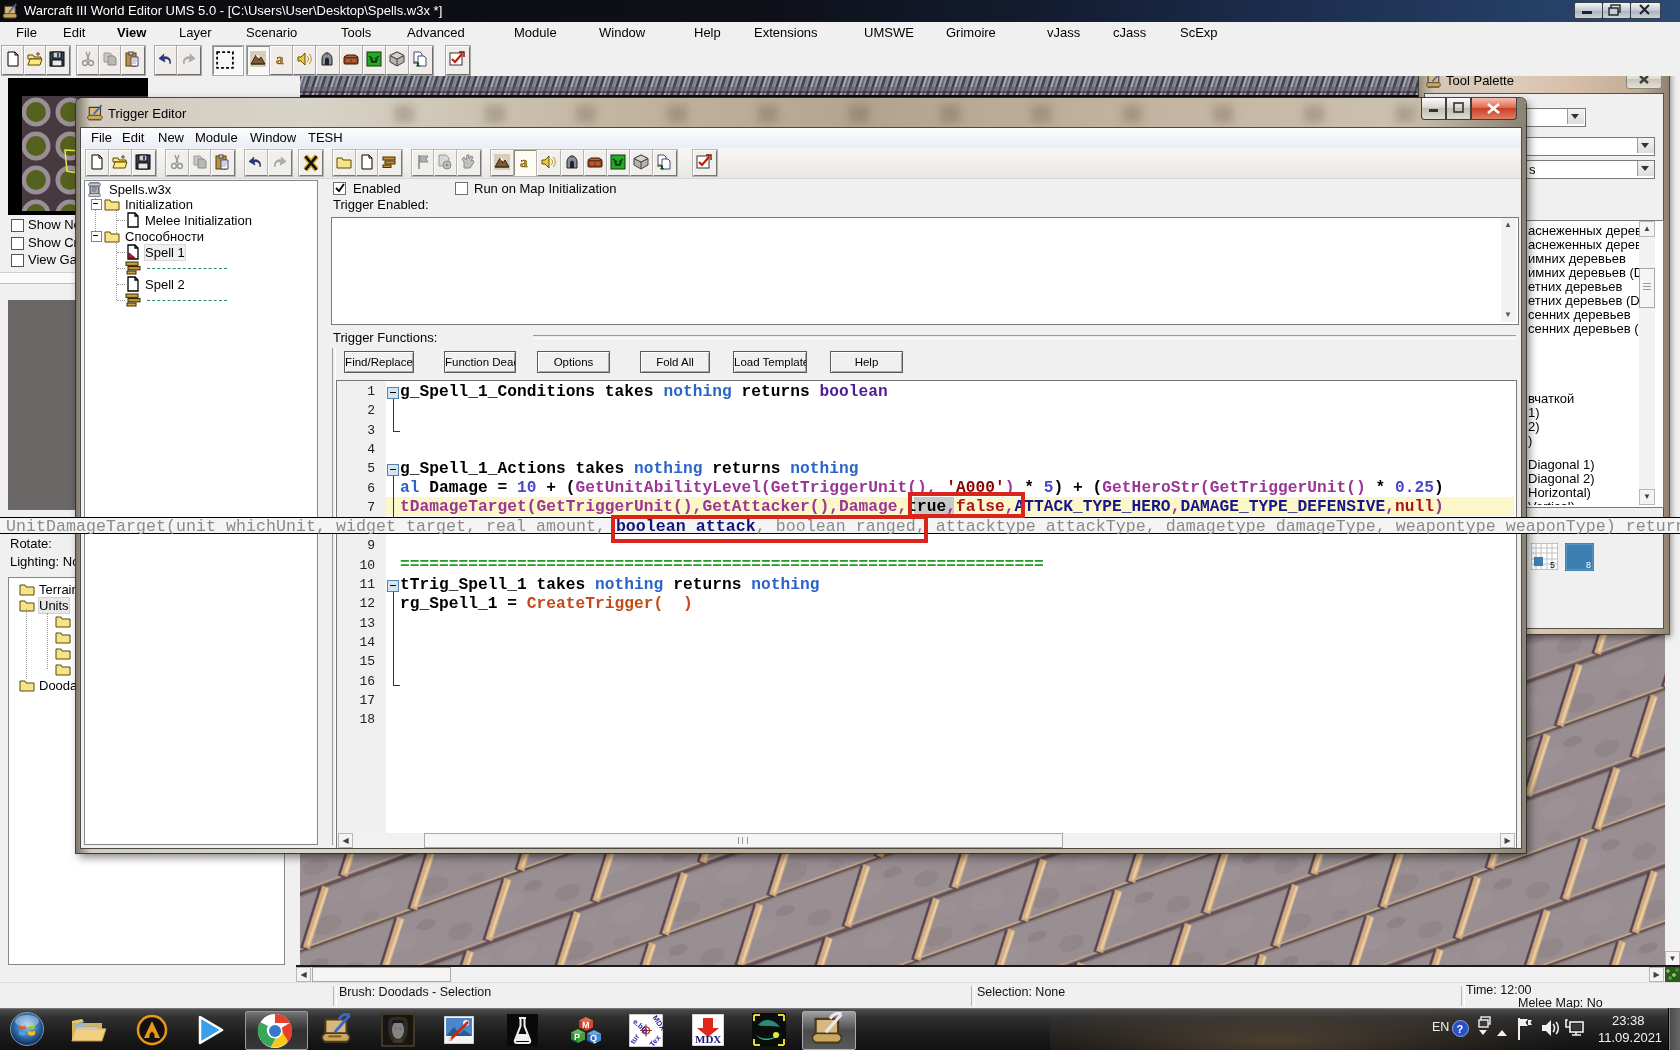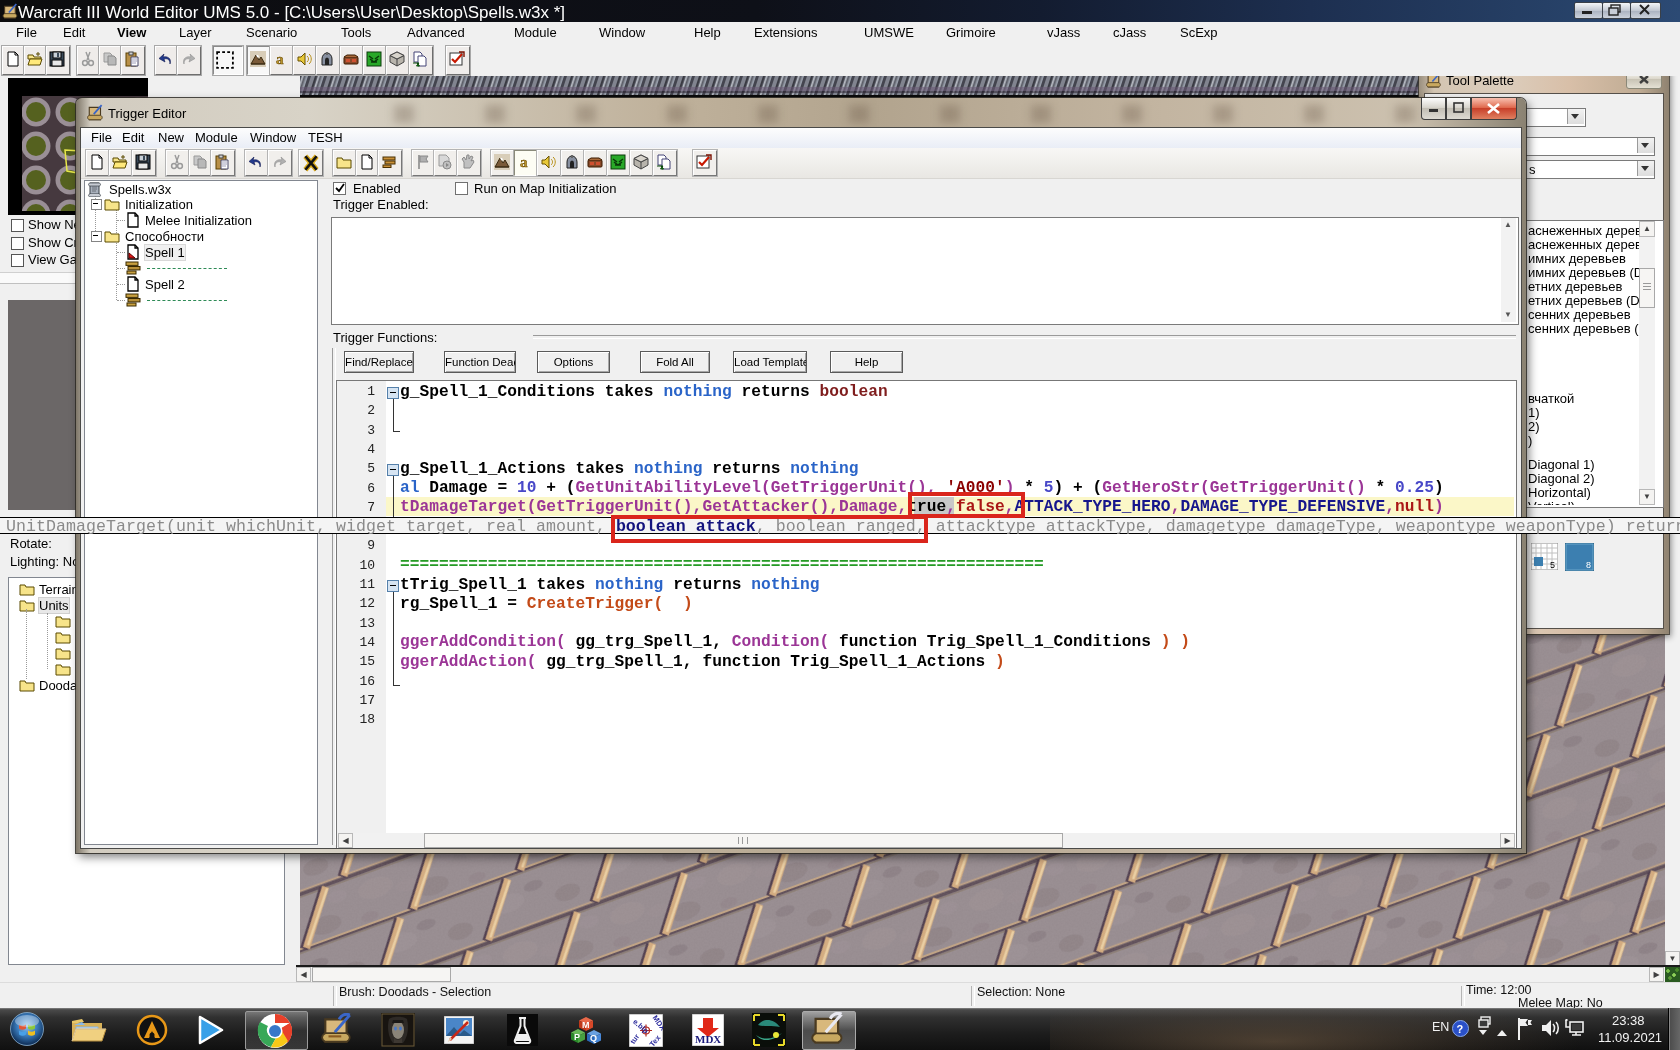--- a/index.html
+++ b/index.html
@@ -1,20 +1,20 @@
 <!DOCTYPE html>
 <html><head><meta charset="utf-8">
 <style>
 html,body{margin:0;padding:0;}
 body{width:1680px;height:1050px;overflow:hidden;font-family:"Liberation Sans",sans-serif;background:#f0f0f0;}
 #screen{position:absolute;left:0;top:0;width:1680px;height:1050px;overflow:hidden;}
 .abs{position:absolute;}
 
 #titlebar{left:0;top:0;width:1680px;height:22px;background:linear-gradient(90deg,#0c0c0e 0%,#0e1018 45%,#131c30 62%,#1d2f50 78%,#264066 92%,#2c4a74 100%);}
-#titlebar .ttext{position:absolute;left:18px;top:3px;color:#fff;font-size:17px;white-space:pre;}
+#titlebar .ttext{position:absolute;left:24px;top:3px;color:#fff;font-size:13px;white-space:pre;}
 #mainmenu{left:0;top:22px;width:1680px;height:22px;background:#f0f0f0;border-bottom:1px solid #e3e3e3;}
 .mmitem{position:absolute;top:3px;font-size:13px;color:#000;}
 #maintb{left:0;top:44px;width:1680px;height:32px;background:#f0f0f0;}
 
 .tbb{position:absolute;top:2px;width:22px;height:27px;background:#efecea;border:1px solid;border-color:#fff #6e6e6e #6e6e6e #fff;box-shadow:0 0 0 1px #a8a8a8;}
 .tbbp{background:#f8f8f8;border-color:#8a8a8a #fff #fff #8a8a8a;}
 .tbb svg{position:absolute;left:2px;top:4px;}
 
 #statusbar{left:0;top:982px;width:1680px;height:26px;background:#f0f0f0;border-top:1px solid #dcdcdc;font-size:12.5px;color:#111;}
 .sdiv{position:absolute;top:3px;height:20px;width:2px;border-left:1px solid #b5b5b5;border-right:1px solid #fff;}
@@ -608,29 +608,27 @@
           <div class="ln" style="left:8px;top:273.2px">15</div>
           <div class="ln" style="left:8px;top:292.5px">16</div>
           <div class="ln" style="left:8px;top:311.8px">17</div>
           <div class="ln" style="left:8px;top:331.1px">18</div>
           <div class="fold" style="left:50px;top:5.5px"></div>
           <div class="fold" style="left:50px;top:82.8px"></div>
           <div class="fold" style="left:50px;top:198.6px"></div>
           <div style="position:absolute;left:56px;top:18px;width:6px;height:32px;border-left:1px solid #333;border-bottom:1px solid #333"></div>
           <div style="position:absolute;left:56px;top:95px;width:6px;height:42px;border-left:1px solid #333"></div>
           <div style="position:absolute;left:56px;top:211px;width:6px;height:93px;border-left:1px solid #333;border-bottom:1px solid #333"></div>
-          <div class="cl" style="left:63px;top:1.5px"><span style="color:#000;">g_Spell_1_Conditions </span><span style="color:#000;">takes </span><span style="color:#2a64c8;">nothing </span><span style="color:#000;">returns </span><span style="color:#7f1d1d;">boolean</span></div>
+          <div class="cl" style="left:63px;top:1.5px"><span style="color:#000;">g_Spell_1_Conditions </span><span style="color:#000;">takes </span><span style="color:#2a64c8;">nothing </span><span style="color:#000;">returns </span><span style="color:#4c1d95;">boolean</span></div>
           <div class="cl" style="left:63px;top:78.7px"><span style="color:#000;">g_Spell_1_Actions </span><span style="color:#000;">takes </span><span style="color:#2a64c8;">nothing </span><span style="color:#000;">returns </span><span style="color:#2a64c8;">nothing</span></div>
           <div class="cl" style="left:63px;top:98px"><span style="color:#2a64c8;">al </span><span style="color:#000;">Damage = </span><span style="color:#4848c8;">10 </span><span style="color:#000;">+ (</span><span style="color:#9b3596;">GetUnitAbilityLevel(GetTriggerUnit(), </span><span style="color:#8b0000;text-decoration:underline">'A000'</span><span style="color:#9b3596;">)</span><span style="color:#000;"> * </span><span style="color:#4848c8;">5</span><span style="color:#000;">) + (</span><span style="color:#9b3596;">GetHeroStr(GetTriggerUnit()</span><span style="color:#000;"> * </span><span style="color:#4848c8;">0.25</span><span style="color:#000;">)</span></div>
           <div class="cl" style="left:63px;top:117.30000000000001px"><span style="color:#9b3596;">tDamageTarget(GetTriggerUnit(),GetAttacker(),Damage,</span><span style="color:#000;">true</span><span style="color:#9b3596;">,</span><span style="color:#aa1616;">false</span><span style="color:#9b3596;">,</span><span style="color:#16168c;">ATTACK_TYPE_HERO</span><span style="color:#9b3596;">,</span><span style="color:#16168c;">DAMAGE_TYPE_DEFENSIVE</span><span style="color:#9b3596;">,</span><span style="color:#aa1616;">null</span><span style="color:#9b3596;">)</span></div>
           <div class="cl" style="left:63px;top:175.20000000000002px"><span style="color:#259a25;">==================================================================</span></div>
           <div class="cl" style="left:63px;top:194.5px"><span style="color:#000;">tTrig_Spell_1 </span><span style="color:#000;">takes </span><span style="color:#2a64c8;">nothing </span><span style="color:#000;">returns </span><span style="color:#2a64c8;">nothing</span></div>
           <div class="cl" style="left:63px;top:213.8px"><span style="color:#000;">rg_Spell_1 = </span><span style="color:#c34a18;">CreateTrigger(  )</span></div>
-          <div class="cl" style="left:63px;top:252.4px"><span style="color:#9b3596;">ggerAddCondition( </span><span style="color:#000;">gg_trg_Spell_1, </span><span style="color:#9b3596;">Condition( </span><span style="color:#000;">function </span><span style="color:#000;">Trig_Spell_1_Conditions</span><span style="color:#c34a18;"> ) )</span></div>
-          <div class="cl" style="left:63px;top:271.7px"><span style="color:#9b3596;">ggerAddAction( </span><span style="color:#000;">gg_trg_Spell_1, </span><span style="color:#000;">function </span><span style="color:#000;">Trig_Spell_1_Actions</span><span style="color:#c34a18;"> )</span></div>
           <div style="position:absolute;left:1px;top:452px;width:1177px;height:15px;background:#f1f1f1">
  <div class="scbtn" style="left:0;top:0">◀</div>
  <div class="scthumb" style="left:86px;top:0;width:639px;height:15px"></div>
  <div style="position:absolute;left:400px;top:4px;width:8px;height:7px;border-left:1px solid #999;border-right:1px solid #999;background:linear-gradient(90deg,transparent 3px,#999 3px,#999 4px,transparent 4px)"></div>
  <div class="scbtn" style="left:1162px;top:0">▶</div>
           </div>
         </div>
       </div>
 </div>
 

